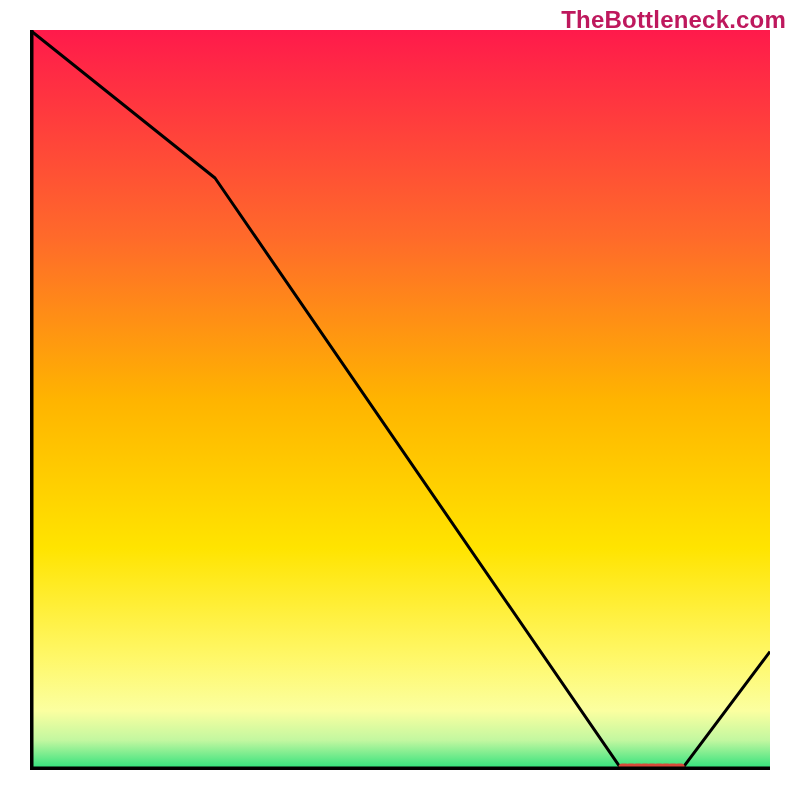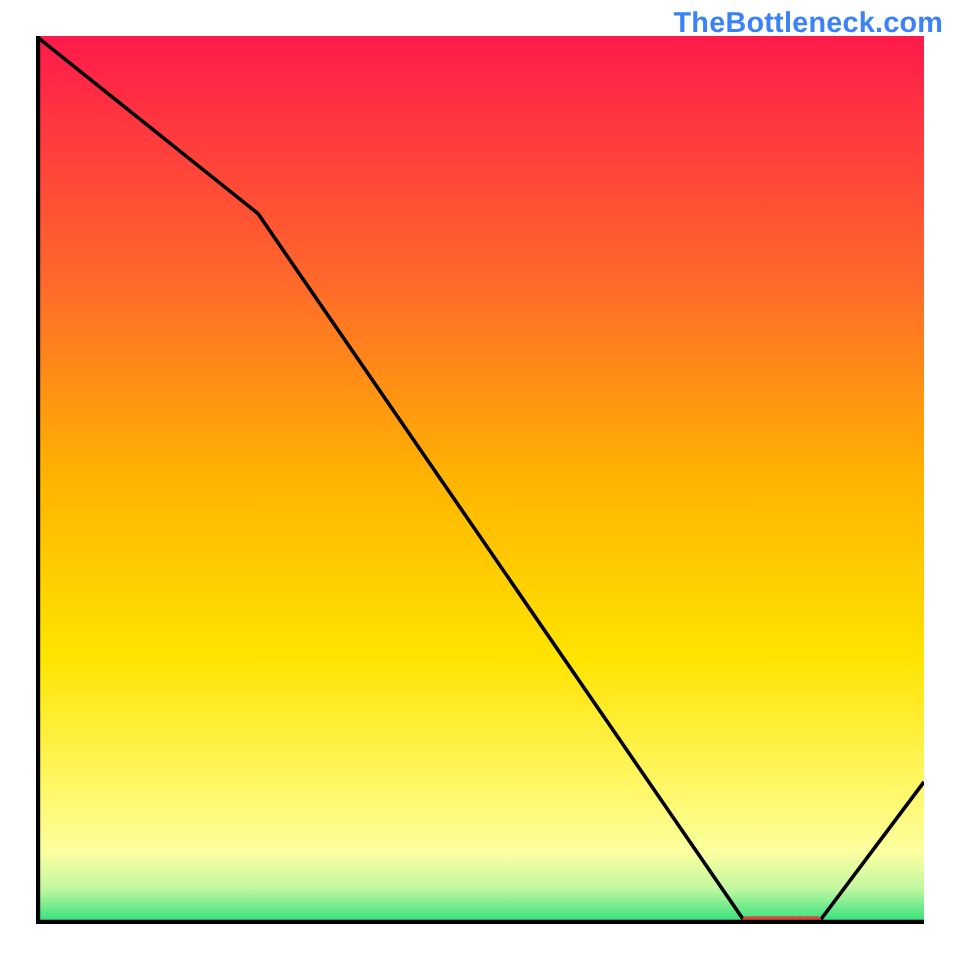--- a/index.html
+++ b/index.html
@@ -14,21 +14,21 @@
     position: relative;
     width: 800px;
     height: 800px;
   }
   .watermark {
     position: absolute;
     top: 6px;
     right: 14px;
     font-size: 24px;
     font-weight: bold;
-    color: #3b82f6;
+    color: #be185d;
     letter-spacing: 0.2px;
   }
   .plot {
     position: absolute;
     left: 30px;
     top: 30px;
     width: 740px;
     height: 740px;
   }
   svg {

